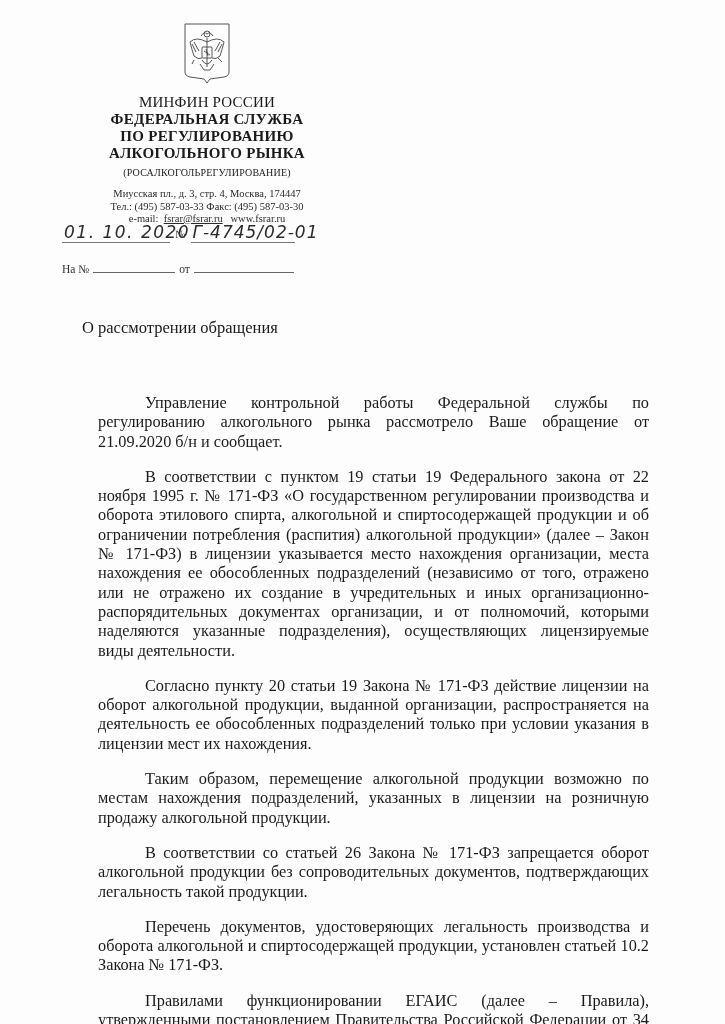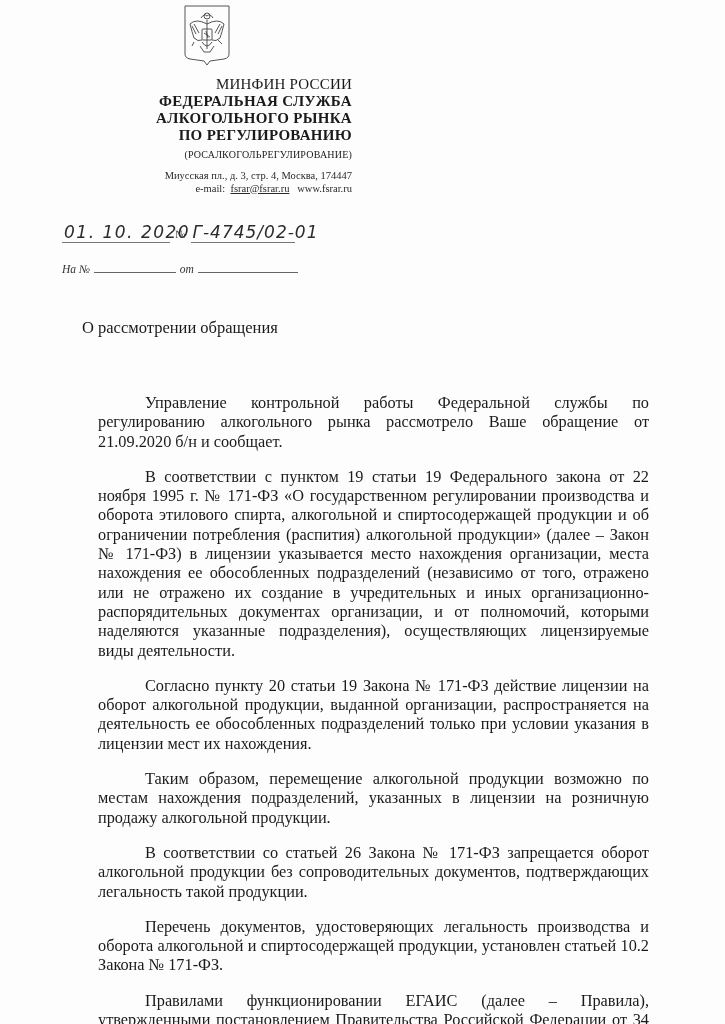--- a/index.html
+++ b/index.html
@@ -18,23 +18,23 @@
     .page {
       position: absolute;
       left: 0; top: 0;
       width: 725px; height: 1024px;
       background: #fdfdfd;
     }
     
     .letterhead {
       position: absolute;
       left: 62px;
-      top: 4px;
+      top: 22px;
       width: 290px;
-      text-align: right;
+      text-align: center;
     }
     .emblem {
       display: block;
       margin: 0 auto;
       width: 50px;
       height: 62px;
     }
     .lh-ministry {
       margin-top: 10px;
       font-size: 15px;
@@ -88,21 +88,20 @@
       margin: 0 5px;
       color: #333;
     }
     .ref-line {
       position: absolute;
       left: 62px;
       top: 262px;
       font-size: 11.5px;
       color: #333;
       white-space: nowrap;
-      font-style: italic;
     }
     .ref-line .blank {
       display: inline-block;
       border-bottom: 1px solid #666;
       vertical-align: baseline;
       height: 10px;
     }
     .ref-line .b1 { width: 82px; margin: 0 4px; }
     .ref-line .b2 { width: 100px; margin-left: 4px; }
 
@@ -145,25 +144,26 @@
         <path d="M10 22 L14 30 M12 20 L17 29 M40 22 L36 30 M38 20 L33 29"></path>
         <rect x="20" y="25" width="10" height="11" rx="1"></rect>
         <path d="M22 29 L28 33 M24 27 L26 34"></path>
         <path d="M20 38 Q25 46 30 38"></path>
         <path d="M18 42 L22 48 M32 42 L28 48 M22 48 L28 48"></path>
         <path d="M36 36 L40 40 M12 38 L10 42"></path>
       </g>
     </svg>
     <div class="lh-ministry">МИНФИН РОССИИ</div>
     <div class="lh-service">ФЕДЕРАЛЬНАЯ СЛУЖБА</div>
+    <div class="lh-service">ПО РЕГУЛИРОВАНИЮ</div>
     <div class="lh-service">АЛКОГОЛЬНОГО РЫНКА</div>
-    <div class="lh-service">ПО РЕГУЛИРОВАНИЮ</div>
     <div class="lh-short">(РОСАЛКОГОЛЬРЕГУЛИРОВАНИЕ)</div>
     <div class="lh-contacts">
       <div>Миусская пл., д. 3, стр. 4, Москва, 174447</div>
+      <div>Тел.: (495) 587-03-33 Факс: (495) 587-03-30</div>
       <div>
         <span>e-mail:</span>&nbsp;
         <span class="email">fsrar@fsrar.ru</span>&nbsp;&nbsp;
         <span>www.fsrar.ru</span>
       </div>
     </div>
   </div>
 
   <div class="reg-line">
     <span class="hand date">01. 10. 2020</span><span class="no-sign">№</span><span class="hand num">Г-4745/02-01</span>

